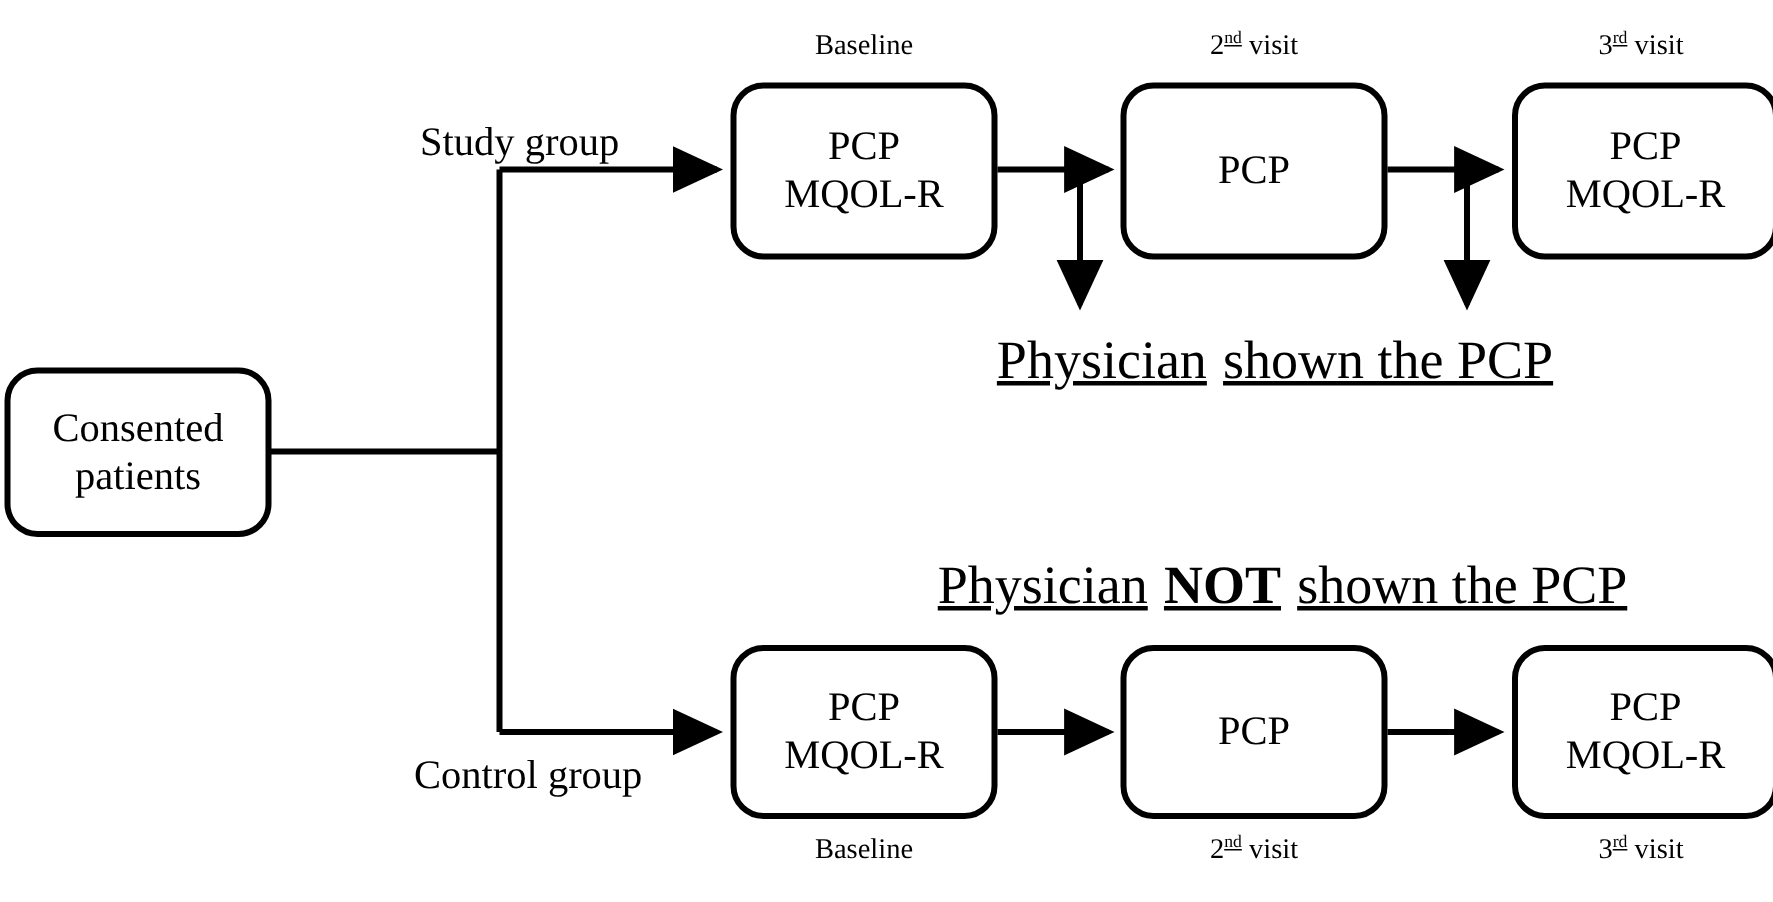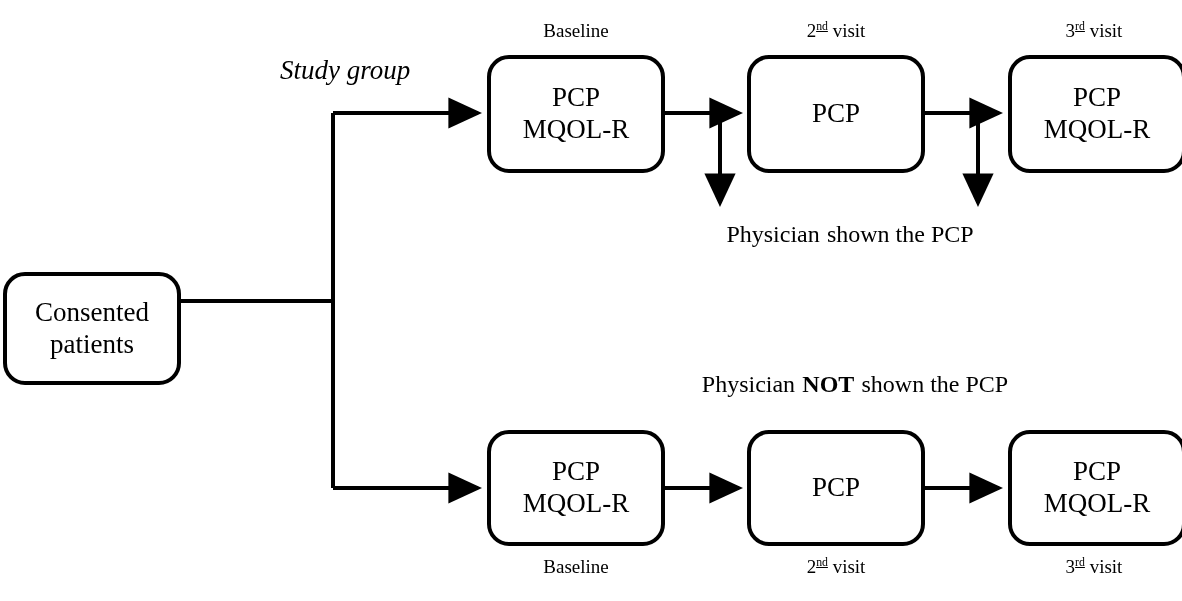--- a/index.html
+++ b/index.html
@@ -65,24 +65,25 @@
   }
   .edge-label {
     position: absolute;
     font-size: 27px;
     line-height: 1;
     white-space: nowrap;
     z-index: 4;
   }
   .annot {
     position: absolute;
-    font-size: 24px;
+    font-size: 36px;
     line-height: 1;
     white-space: nowrap;
     z-index: 4;
+    text-decoration: underline;
   }
   .annot .strong {
     font-weight: bold;
   }
   .sp {
     display: inline-block;
     width: 0.30em;
   }
 </style>
 </head>
@@ -111,27 +112,28 @@
 
     <path d="M925,113 L999,113" stroke="#000000" stroke-width="4" fill="none" marker-end="url(#arrow)"></path>
 
     <path d="M978,113 L978,203" stroke="#000000" stroke-width="4" fill="none" marker-end="url(#arrow)"></path>
 
     <path d="M665,488 L739,488" stroke="#000000" stroke-width="4" fill="none" marker-end="url(#arrow)"></path>
 
     <path d="M925,488 L999,488" stroke="#000000" stroke-width="4" fill="none" marker-end="url(#arrow)"></path>
   </svg>
 
-  <div class="node" style="left:3px; top:245px; width:178px; height:113px;margin-top:27px;">
+  <div class="node" style="left:3px; top:245px; width:178px; height:113px;">
     <span class="ln">Consented</span>
     <span class="ln">patients</span>
   </div>
 
-  <div class="edge-label" style="left:280px; top:57px;font-style:italic;">Study group</div>
+  <div class="edge-label" style="left:280px; top:81px;">Study group</div>
 
+  <div class="edge-label" style="left:276px; top:503px;">Control group</div>
 
   <div class="caption center" style="left:576px; top:21px;">
     <span>Baseline</span><sup></sup><span></span>
   </div>
 
   <div class="caption center" style="left:836px; top:21px;">
     <span>2</span><sup>nd</sup><span> visit</span>
   </div>
 
   <div class="caption center" style="left:1094px; top:21px;">

